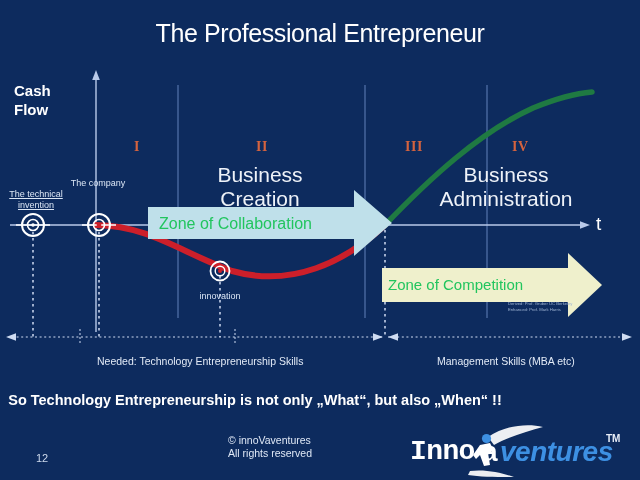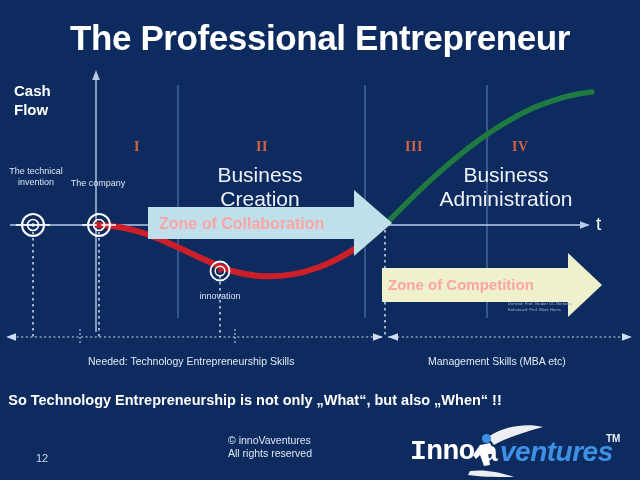--- a/index.html
+++ b/index.html
@@ -18,22 +18,22 @@
   }
 
   
   .title {
     position: absolute;
     left: 0;
     top: 20px;
     width: 640px;
     text-align: center;
     color: #ffffff;
-    font-size: 35px;
-    font-weight: bold;
+    font-size: 25px;
+    font-weight: normal;
     letter-spacing: -0.4px;
     line-height: 1.05;
     white-space: nowrap;
   }
 
   
   .chart {
     position: absolute;
     left: 0;
     top: 0;
@@ -88,29 +88,29 @@
   .stage-heading.administration { left: 420px; top: 163px; width: 172px; }
 
   
   .pt-label {
     position: absolute;
     color: #dbe6f5;
     font-size: 9px;
     text-align: center;
     line-height: 1.25;
   }
-  .pt-label.tech { left: 0px; top: 166px; width: 72px; }
+  .pt-label.tech { left: 0px; top: 189px; width: 72px; text-decoration: underline; }
   .pt-label.company { left: 68px; top: 178px; width: 60px; }
   .pt-label.innovation { left: 183px; top: 243px; width: 74px; margin-top: 48px; }
 
   
   .zone-text {
     position: absolute;
-    color: #fca5a5;
-    font-weight: bold;
+    color: #22c55e;
+    font-weight: normal;
     white-space: nowrap;
   }
   .zone-text.collab {
     left: 159px;
     top: 215px;
     font-size: 16px;
   }
   .zone-text.compete {
     left: 388px;
     top: 276px;
@@ -128,20 +128,21 @@
     white-space: nowrap;
   }
 
   
   .skills {
     position: absolute;
     color: #e2eaf6;
     font-size: 10.5px;
     text-align: center;
     white-space: nowrap;
+    margin-left: 9px;
   }
   .skills.left  { left: 88px;  top: 355px; }
   .skills.right { left: 428px; top: 355px; }
 
   
   .tagline {
     position: absolute;
     left: 0;
     top: 392px;
     width: 510px;

